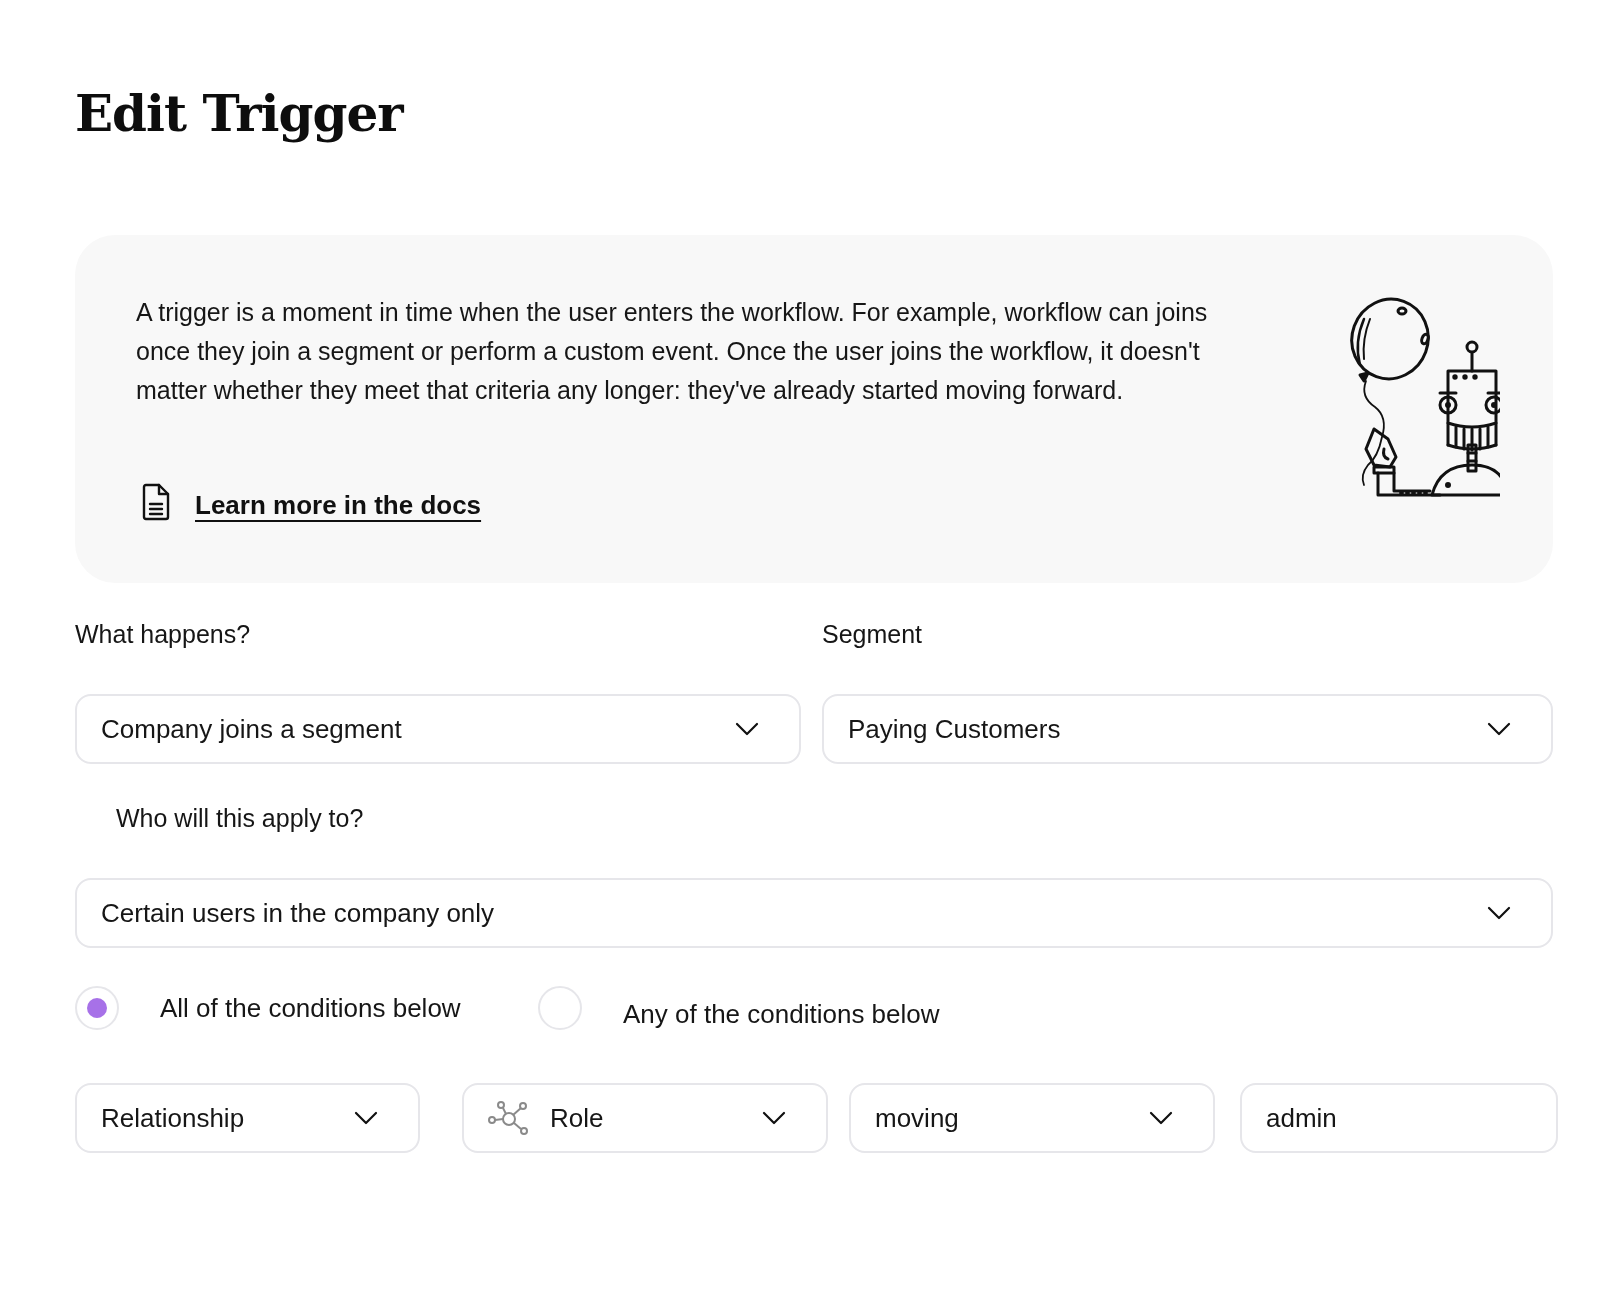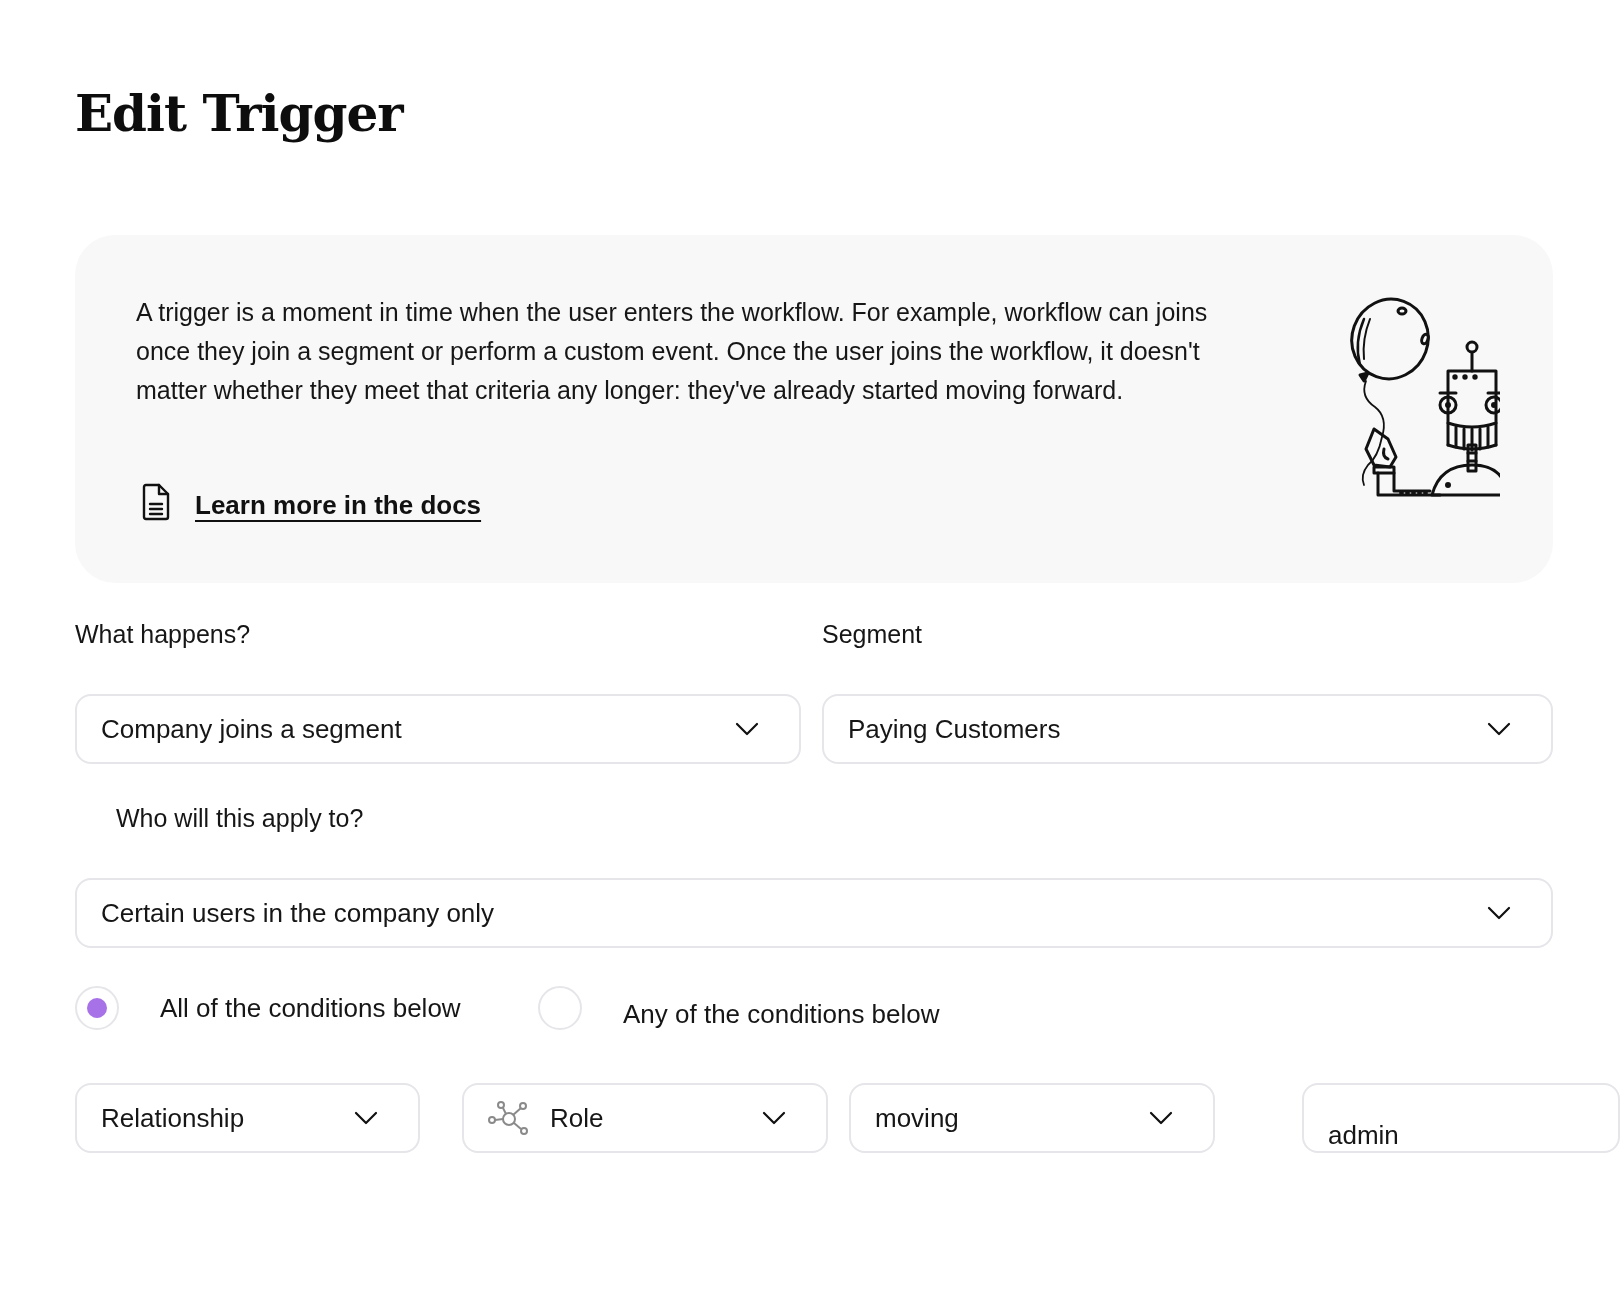--- a/index.html
+++ b/index.html
@@ -180,15 +180,15 @@
     </svg>
 </div>
 
 <div class="select" style="left:849px; top:1083px; width:366px;">
   <span class="value">moving</span>
   <svg class="chevron" viewBox="0 0 24 14" fill="none" stroke="#111" stroke-width="2.2" stroke-linecap="round" stroke-linejoin="round">
       <path d="M2 2 L12 12 L22 2"></path>
     </svg>
 </div>
 
-<div class="text-input" style="left:1302px; top:1083px; width:318px;align-items:flex-end;">
+<div class="text-input" style="left:1240px; top:1083px; width:318px;">
   <span>admin</span>
 </div>
 
 </body></html>

